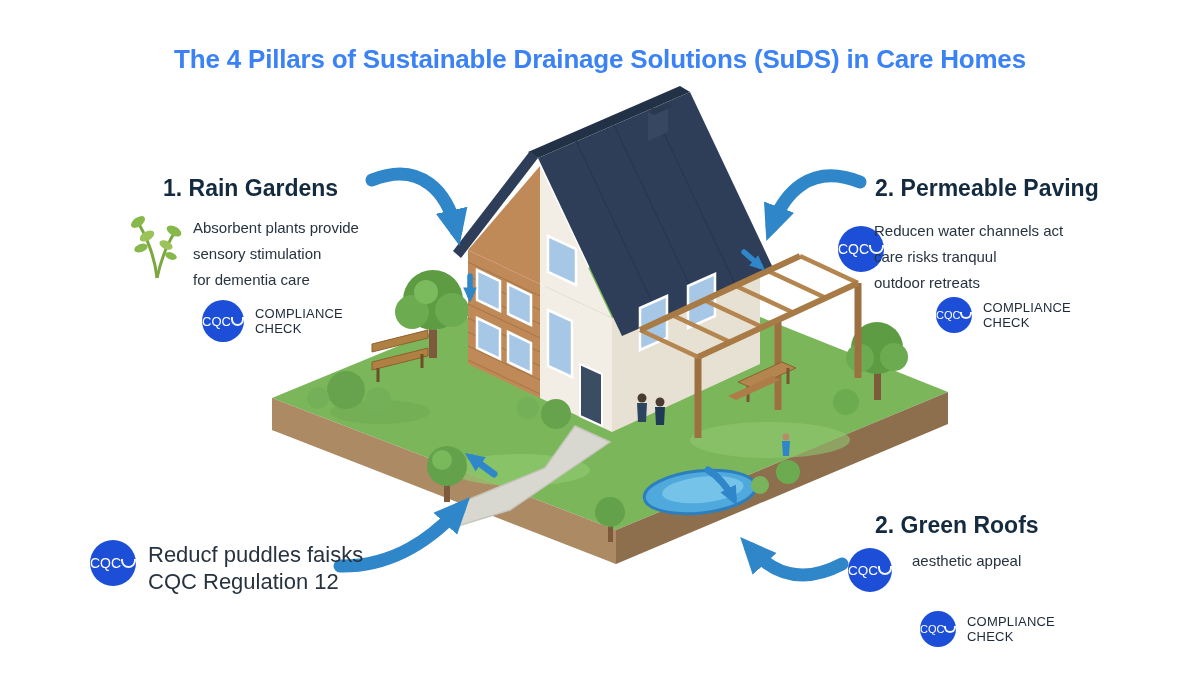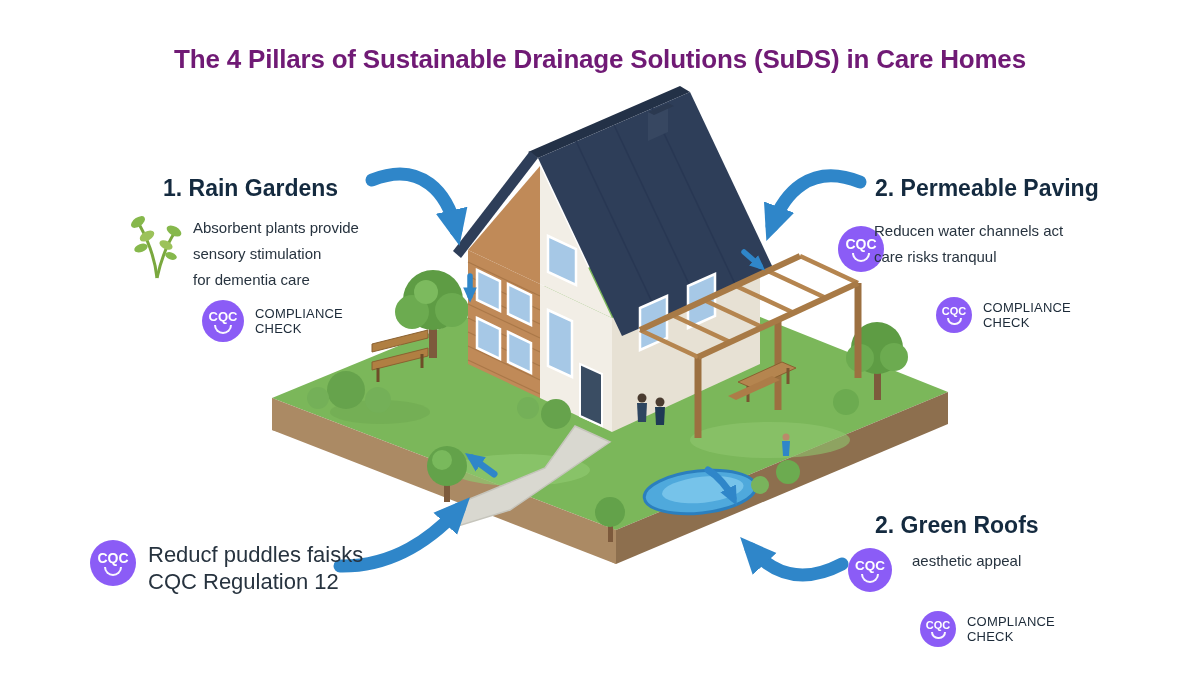--- a/index.html
+++ b/index.html
@@ -1,26 +1,26 @@
 <!DOCTYPE html>
 <html><head>
 <meta charset="utf-8">
 <style>
   html,body{margin:0;padding:0;background:#ffffff;}
   .canvas{position:relative;width:1200px;height:675px;background:#ffffff;overflow:hidden;
           font-family:"Liberation Sans",sans-serif;}
   .title{position:absolute;top:44px;left:0;width:100%;text-align:center;
-         font-size:26px;font-weight:700;color:#701a75;letter-spacing:-0.2px;}
+         font-size:26px;font-weight:700;color:#3b82f6;letter-spacing:-0.2px;}
   .scene{position:absolute;left:0;top:0;width:1200px;height:675px;}
   .pillar-heading{position:absolute;font-size:23px;font-weight:700;color:#142a3f;white-space:nowrap;z-index:3;}
   .desc{position:absolute;font-size:15px;line-height:26px;color:#27333f;white-space:nowrap;z-index:3;}
   .desc.big{font-size:22px;line-height:27px;}
   .badge-row{position:absolute;display:flex;align-items:center;gap:11px;z-index:3;}
-  .cqc{border-radius:50%;background:#8b5cf6;color:#ffffff;font-weight:700;
-       display:flex;flex-direction:column;align-items:center;justify-content:center;flex:0 0 auto;}
+  .cqc{border-radius:50%;background:#1d4ed8;color:#ffffff;font-weight:400;
+       display:flex;flex-direction:row;align-items:center;justify-content:center;flex:0 0 auto;}
   .cqc .smile{width:14px;height:7px;border:2px solid rgba(255,255,255,.95);border-top:none;
               border-radius:0 0 12px 12px;margin-top:1px;}
   .cqc-46{width:46px;height:46px;font-size:14px;}
   .cqc-44{width:44px;height:44px;font-size:13.5px;}
   .cqc-42{width:42px;height:42px;font-size:13px;}
   .cqc-36{width:36px;height:36px;font-size:11px;}
   .cqc-36 .smile{width:11px;height:5px;}
   .comp{font-weight:400;font-size:13px;line-height:15px;color:#1d2b39;letter-spacing:.2px;}
   .abs{position:absolute;z-index:3;}
 </style>
@@ -218,20 +218,21 @@
   <div class="abs" style="left:838px;top:226px">
     <div class="cqc cqc-46">
       <span>CQC</span>
       <i class="smile"></i>
     </div>
   </div>
 
   <div class="desc" style="left:874px;top:218px">
     <div>Reducen water channels act</div>
     <div>care risks tranquul</div>
+    <div>outdoor retreats</div>
   </div>
 
   <div class="badge-row" style="left:936px;top:297px">
     <div class="cqc cqc-36">
       <span>CQC</span>
       <i class="smile"></i>
     </div>
     <div class="comp">
       <div>COMPLIANCE</div>
       <div>CHECK</div>

